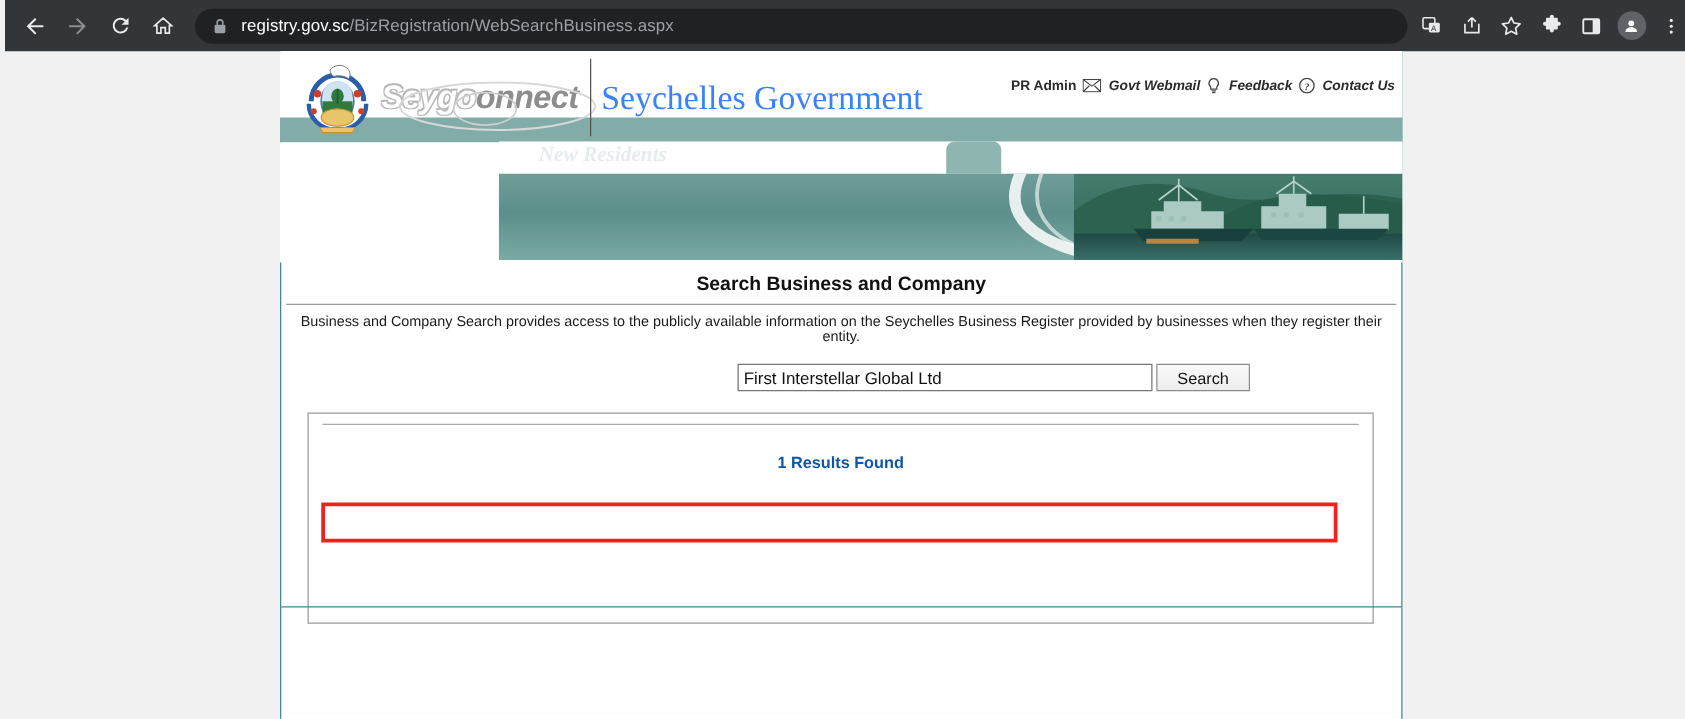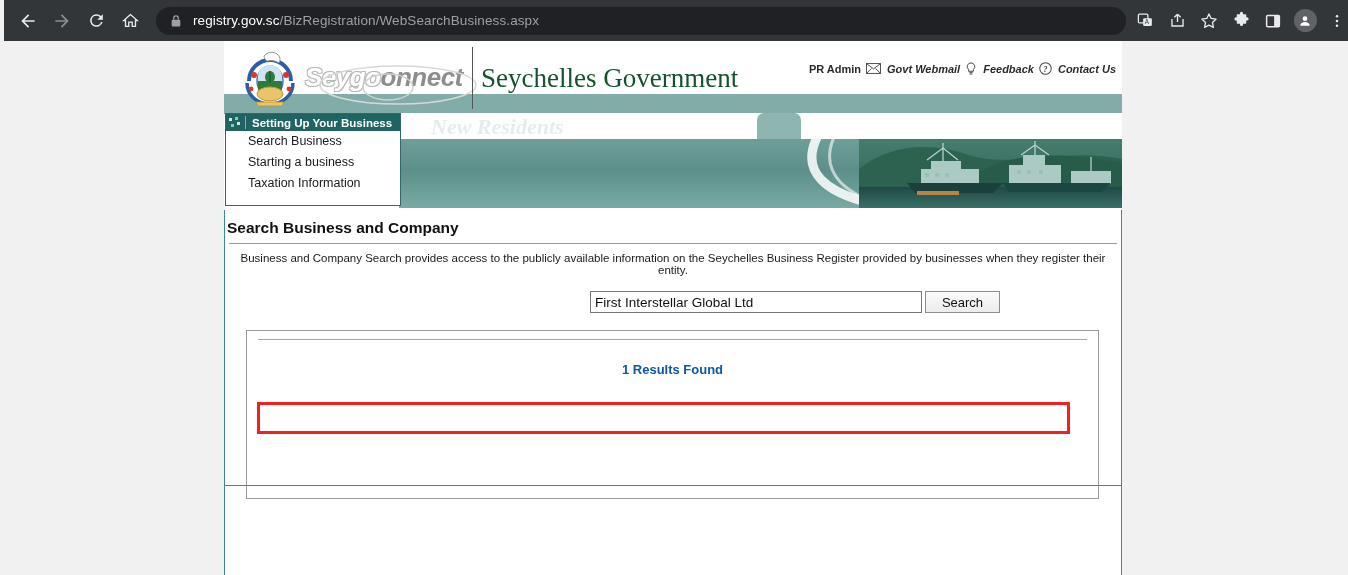--- a/index.html
+++ b/index.html
@@ -106,21 +106,21 @@
     position: absolute;
     left: 248px; top: 6px;
     width: 1px; height: 62px;
     background: #555;
   }
   .gov-title {
     position: absolute;
     left: 257px; top: 22px;
     font-family: "Liberation Serif", serif;
     font-size: 27px;
-    color: #14532d;
+    color: #3b82f6;
     white-space: nowrap;
   }
   .top-links {
     position: absolute;
     right: 6px; top: 21px;
     display: flex; align-items: center;
     font-size: 11px;
     font-style: italic;
     font-weight: bold;
     color: #2b2b2b;
@@ -186,21 +186,21 @@
     background: #ffffff;
   }
   .ghost-tab {
     position: absolute;
     top: 1px;
     height: 24px;
     color: #e2eceb;
     font-family: "Liberation Serif", serif;
     font-style: italic;
     font-weight: bold;
-    font-size: 22px;
+    font-size: 17px;
     white-space: nowrap;
     opacity: 0.9;
   }
   .ghost-tab.t1 { left: 32px; }
   .ghost-tab.t2 { left: 152px; margin-top: 41px; }
   .tab-nub {
     position: absolute; left: 358px; top: 0;
     width: 44px; height: 26px;
     background: #8fb5b0;
     border-radius: 7px 7px 0 0;
@@ -217,20 +217,21 @@
     width: 263px; height: 69px;
     overflow: hidden;
   }
 
   
   .content {
     position: relative;
     padding: 0 3px;
   }
   .page-title {
+    text-align: center;
     font-size: 15.5px;
     font-weight: bold;
     color: #111;
     padding-top: 9px;
     padding-bottom: 6px;
   }
   .title-rule {
     height: 1px;
     background: #9a9a9a;
     margin: 0 2px 0 2px;
@@ -572,35 +573,20 @@
               <rect x="158" y="31" width="4" height="4"></rect>
               <rect x="168" y="31" width="4" height="4"></rect>
               <rect x="180" y="31" width="4" height="4"></rect>
             </g>
             <rect width="263" height="69" fill="#2f7d72" opacity="0.22"></rect>
           </svg>
         </div>
       </div>
     </div>
 
-    <div class="sidebar">
-      <div class="sidebar-title">
-        <svg class="pix-icon" viewBox="0 0 14 13">
-          <rect x="1" y="2" width="3" height="3" fill="#cfe8e6"></rect>
-          <rect x="7" y="1" width="3" height="3" fill="#8fc4c1"></rect>
-          <rect x="9" y="6" width="3" height="3" fill="#cfe8e6"></rect>
-          <rect x="3" y="8" width="3" height="3" fill="#8fc4c1"></rect>
-        </svg>
-        <span class="bar-sep"></span>
-        <span>Setting Up Your Business</span>
-      </div>
-      <div class="sidebar-item">Search Business</div>
-      <div class="sidebar-item">Starting a business</div>
-      <div class="sidebar-item">Taxation Information</div>
-    </div>
   </div>
 
   <div class="content">
     <div class="page-title">Search Business and Company</div>
     <div class="title-rule"></div>
     <div class="intro">Business and Company Search provides access to the publicly available information on the Seychelles Business Register provided by businesses when they register their entity.</div>
 
     <div class="search-row">
       <input class="search-input" type="text" value="First Interstellar Global Ltd" style="">
       <button class="search-btn">Search</button>

